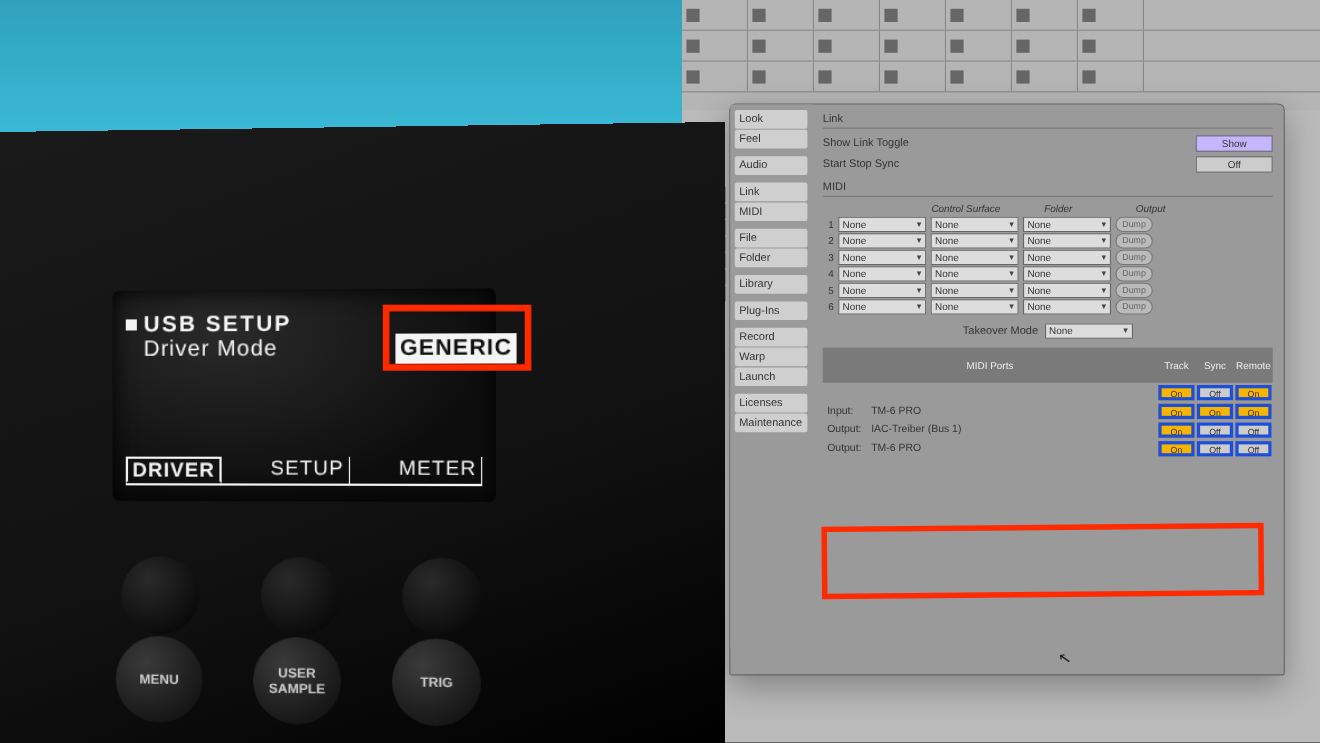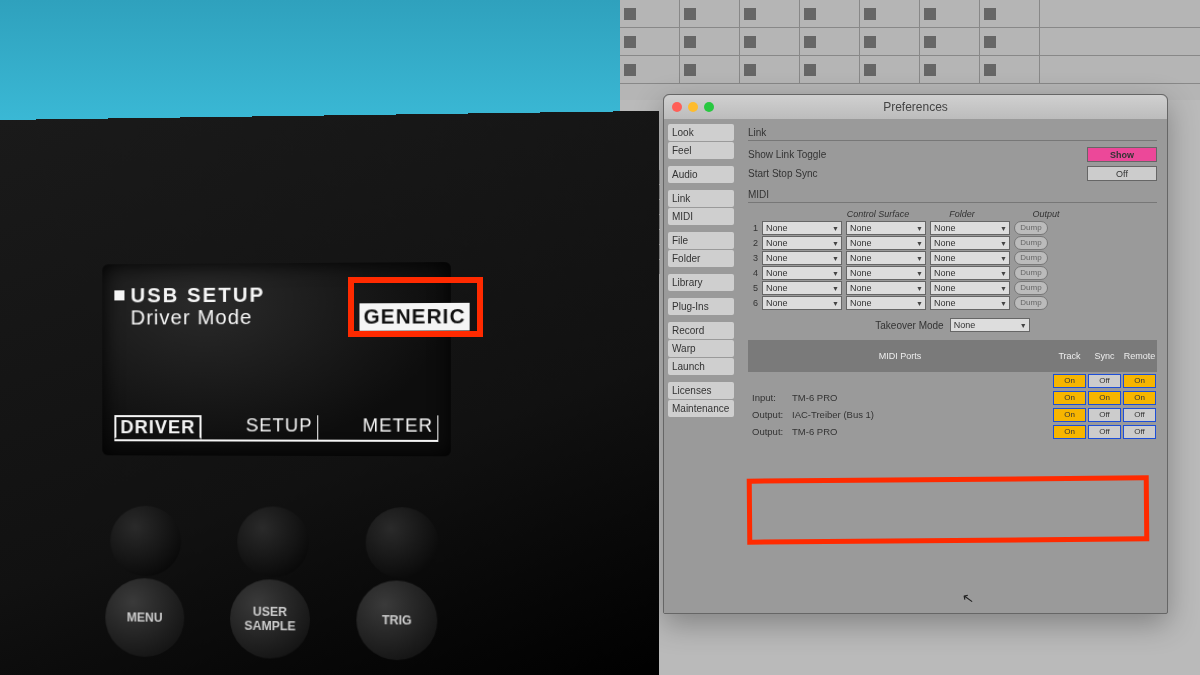--- a/index.html
+++ b/index.html
@@ -75,38 +75,38 @@
   .prefs-body { display:flex; height:calc(100% - 24px); }
   .prefs-tabs { width:74px; padding:5px 4px; background:#9a9a9a; display:flex; flex-direction:column; gap:1px; }
   .ptab { background:#cfcfcf; color:#333; padding:3px 4px; font-size:10px; border-radius:2px; }
   .ptab.group-gap { margin-top:6px; }
 
   .prefs-main { flex:1; padding:8px 10px; position:relative; }
   .section-title { font-size:10px; color:#333; border-bottom:1px solid #777; padding-bottom:2px; margin-bottom:6px; }
   .row { display:flex; align-items:center; margin-bottom:4px; gap:6px; }
   .row-label { width:110px; font-size:10px; color:#333; }
   .pill { width:70px; height:15px; text-align:center; font-size:9px; line-height:15px; border:1px solid #666; }
-  .pill.show{background:#ec4899;font-weight:bold;}
+  .pill.show{background:#c4b5fd;}
   .pill.off{background:#ccc;}
 
   .cs-header { display:flex; font-size:9px; color:#333; margin-left:90px; gap:4px; margin-bottom:2px;font-style:italic;}
   .cs-header span { width:80px; text-align:center; }
   .cs-row { display:flex; align-items:center; gap:4px; margin-bottom:1px; }
   .cs-num { width:10px; font-size:9px; color:#333; text-align:right; }
   .cs-sel { width:80px; height:14px; background:#ddd; border:1px solid #666; font-size:9px; padding-left:3px; display:flex; align-items:center; justify-content:space-between; }
   .cs-sel::after{content:"▼"; font-size:7px; margin-right:2px; color:#444;}
   .dump { width:34px; height:14px; background:#bbb; border:1px solid #777; border-radius:7px; font-size:8px; text-align:center; line-height:12px; color:#666; }
 
   .ports-header { background:#7a7a7a; height:32px; display:flex; align-items:center; font-size:9px; color:#eee; margin-top:8px; }
   .ports-header .ph-name { flex:1; text-align:center; }
   .ports-header .ph-col { width:35px; text-align:center; }
   .port-row { height:17px; display:flex; align-items:center; font-size:9.5px; color:#333; }
   .port-kind { width:44px; padding-left:4px; }
   .port-name { flex:1; }
-  .port-btn { width:33px; height:14px; margin:0 1px; border:1px solid #1d4ed8; text-align:center; font-size:8px; line-height:12px; }
+  .port-btn { width:33px; height:14px; margin:0 1px; border:3px solid #1d4ed8; text-align:center; font-size:8px; line-height:12px; }
   .pbon{background:#f7b500;} .pboff{background:#ccc;}
 
   .h1b { position:absolute; border:5px solid #ff2a00; }
   .h1b.ports { left:747px; top:477px; width:402px; height:66px; transform:rotate(-.5deg); }
 
   .cursor { position:absolute; left:962px; top:590px; font-size:14px; color:#222; transform:rotate(-10deg);}
 </style>
 </head>
 <body>
 
@@ -148,28 +148,20 @@
     <div>MIDI</div>
     <div>All</div>
     <div>| A</div>
     <div>Mon</div>
     <div>In</div>
     <div>MID</div>
     <div>No</div>
   </div>
 
   <div class="prefs">
-    <div class="prefs-title">
-      <div class="traffic">
-        <div class="tdot r"></div>
-        <div class="tdot y"></div>
-        <div class="tdot g"></div>
-      </div>
-      <div class="prefs-title-text">Preferences</div>
-    </div>
     <div class="prefs-body">
       <div class="prefs-tabs">
         <div class="ptab">Look</div>
         <div class="ptab">Feel</div>
         <div class="ptab group-gap">Audio</div>
         <div class="ptab group-gap">Link</div>
         <div class="ptab">MIDI</div>
         <div class="ptab group-gap">File</div>
         <div class="ptab">Folder</div>
         <div class="ptab group-gap">Library</div>

